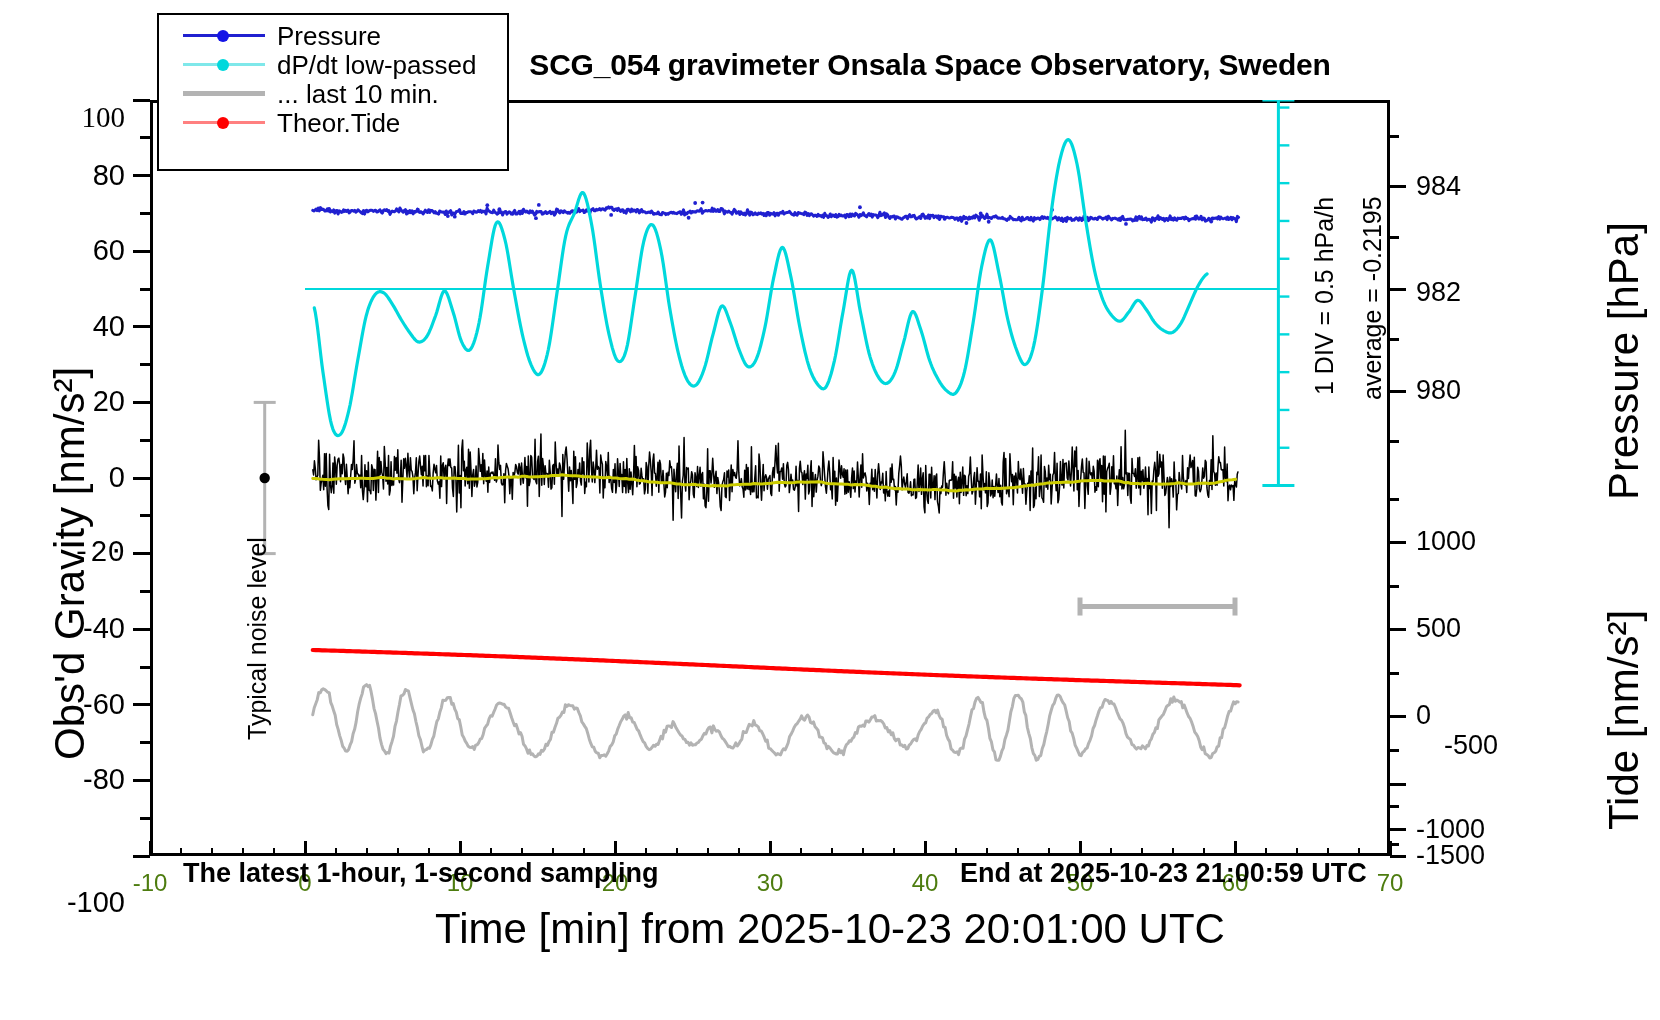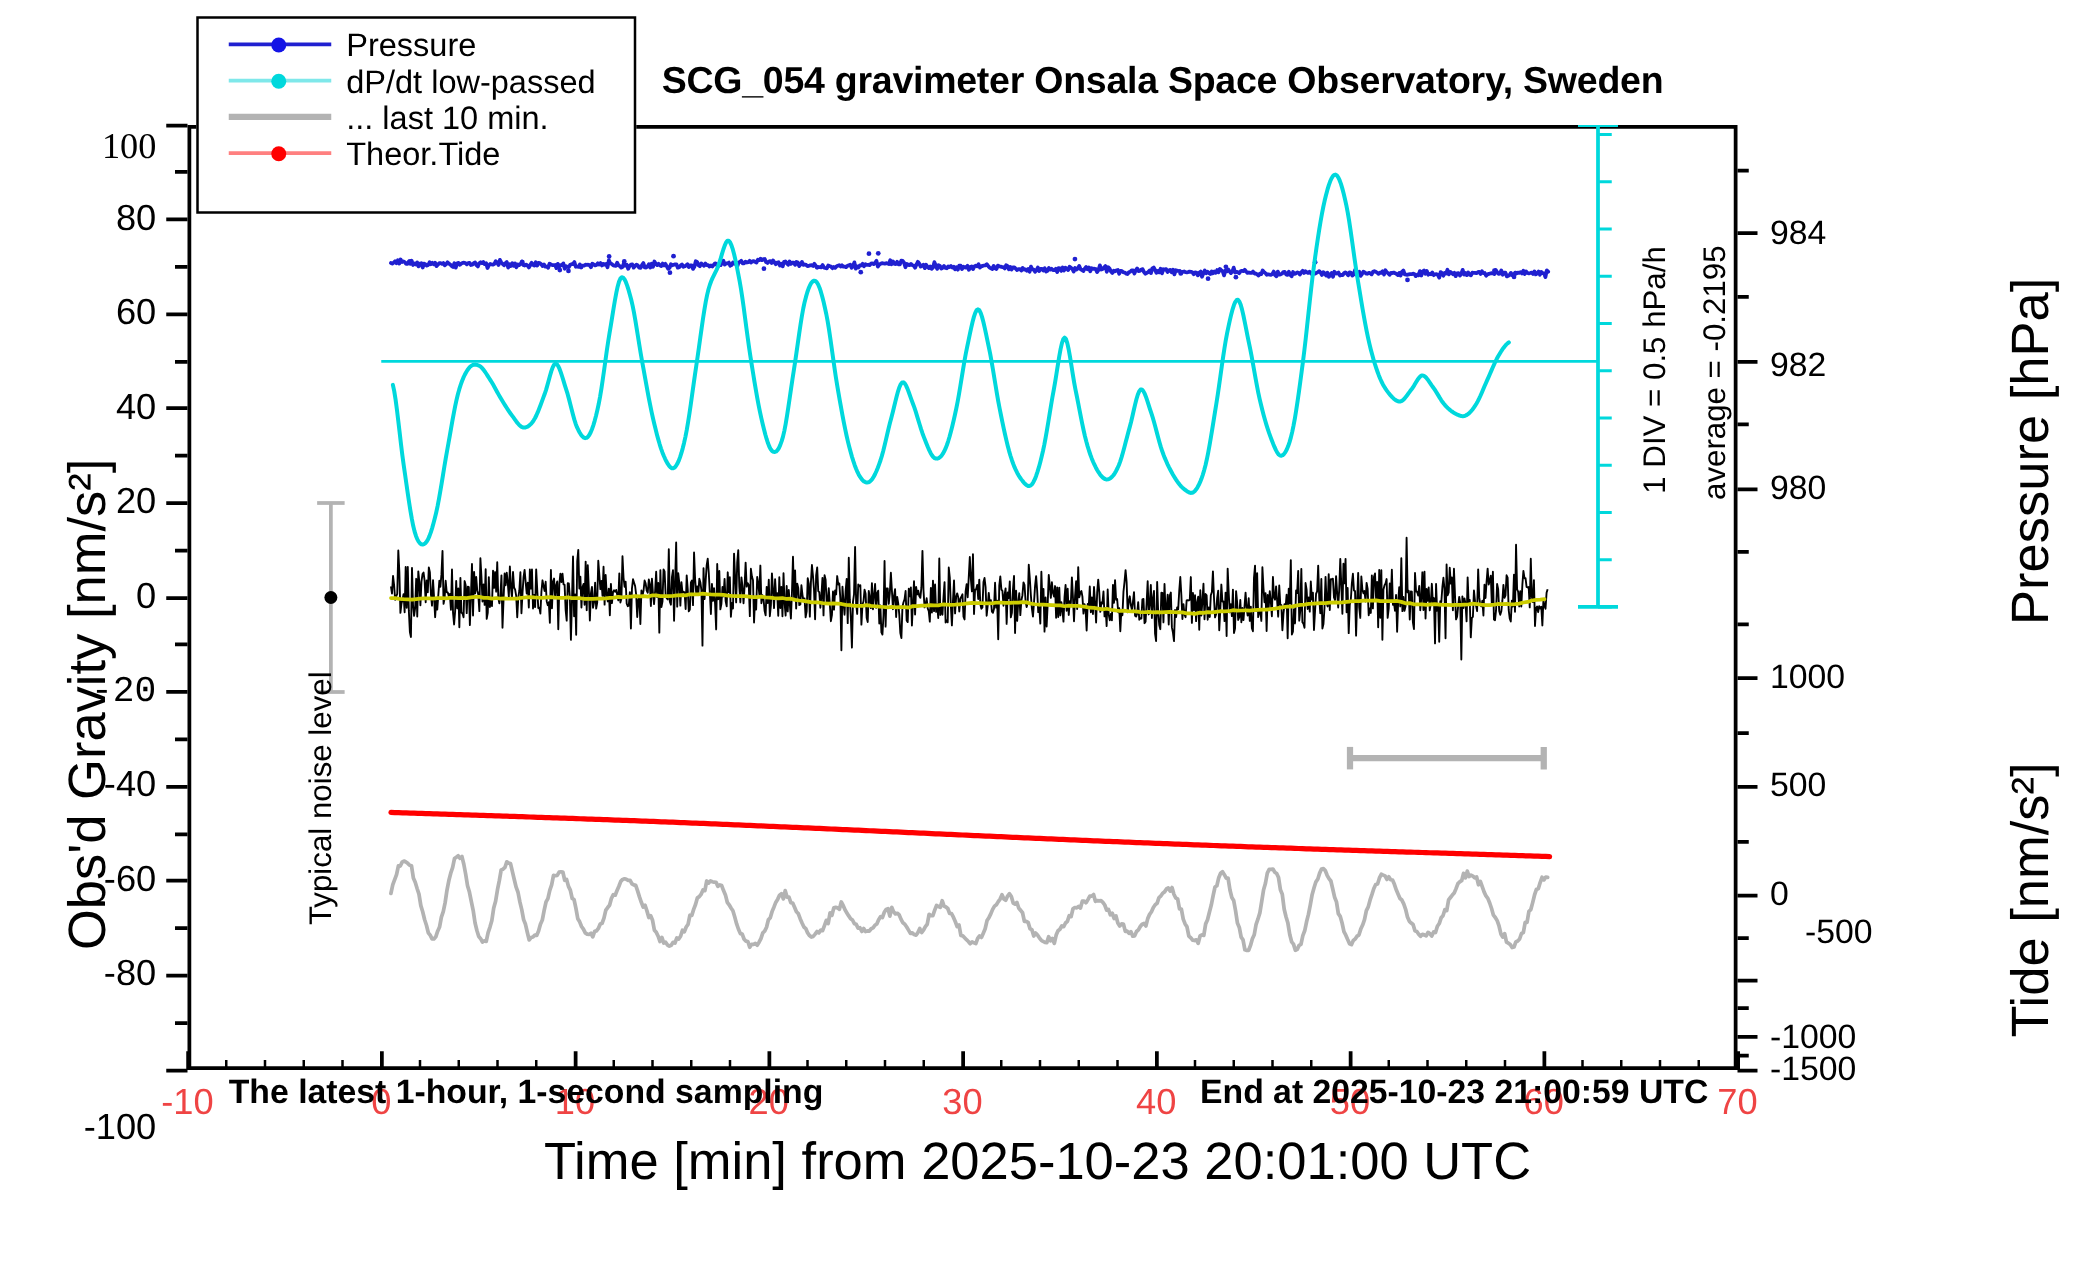--- a/index.html
+++ b/index.html
@@ -9,22 +9,22 @@
 
   .abs{position:absolute;}
 
   
   #plotframe{position:absolute;left:150px;top:100px;width:1240px;height:756px;
              border:3px solid #000;box-sizing:border-box;background:transparent;}
 
   
   .ylab{position:absolute;text-align:right;font-size:29px;line-height:29px;
         width:120px;color:#000;}
-  .xlab{position:absolute;text-align:center;font-size:29px;line-height:29px;
-        width:100px;color:#ef4444;}
+  .xlab{position:absolute;text-align:center;font-size:24px;line-height:29px;
+        width:100px;color:#4d7c0f;}
   .rlab{position:absolute;text-align:left;font-size:27px;line-height:27px;
         width:120px;color:#000;}
 
   .tick{position:absolute;background:#000;}
 
   
   .vtitle{position:absolute;transform-origin:0 0;white-space:nowrap;
           font-size:42px;font-weight:400;}
   .vtitle.r{font-size:42px;}
   #xtitle{position:absolute;left:0;top:905px;width:1660px;text-align:center;

